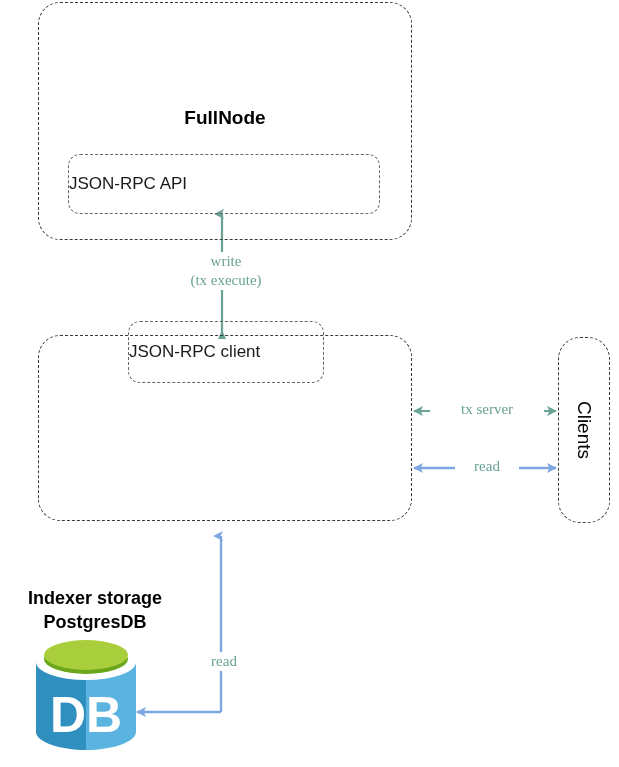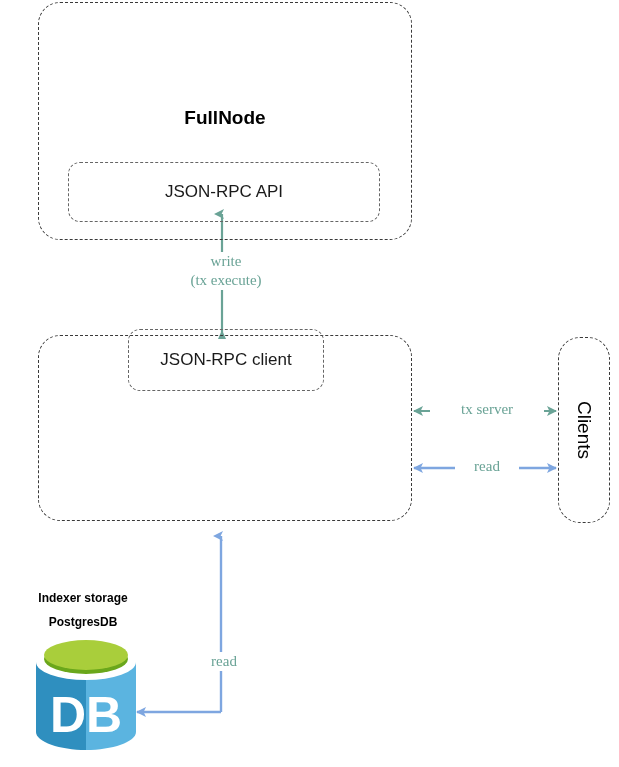--- a/index.html
+++ b/index.html
@@ -32,22 +32,21 @@
     box-sizing: border-box;
   }
   .inner-box {
     position: absolute;
     border: 1.4px dashed #666666;
     border-radius: 12px;
     background: transparent;
     box-sizing: border-box;
     display: flex;
     align-items: center;
-    justify-content: center;
-    margin-top: 8px;
+    justify-content: flex-start;
   }
 
   
   .lbl-bold {
     position: absolute;
     font-weight: bold;
     font-size: 19px;
     line-height: 23px;
     color: #000000;
     text-align: center;
@@ -93,22 +92,22 @@
   #clients-title span {
     font-weight: normal;
     font-size: 19px;
     color: #000000;
     transform: rotate(90deg);
     white-space: nowrap;
   }
 
   
   #storage-title {
-    left: 0px; top: 586px; width: 166px;
-    font-size: 12px; line-height: 24px;
+    left: 12px; top: 586px; width: 166px;
+    font-size: 18px; line-height: 24px;
   }
 
   
   #db-icon {
     position: absolute;
     left: 32px; top: 640px;
     width: 108px; height: 112px;
   }
 
   

